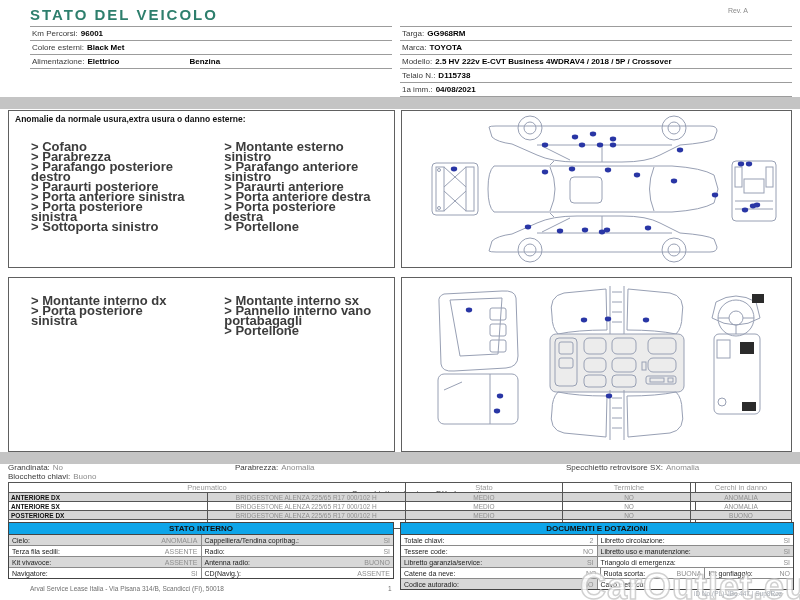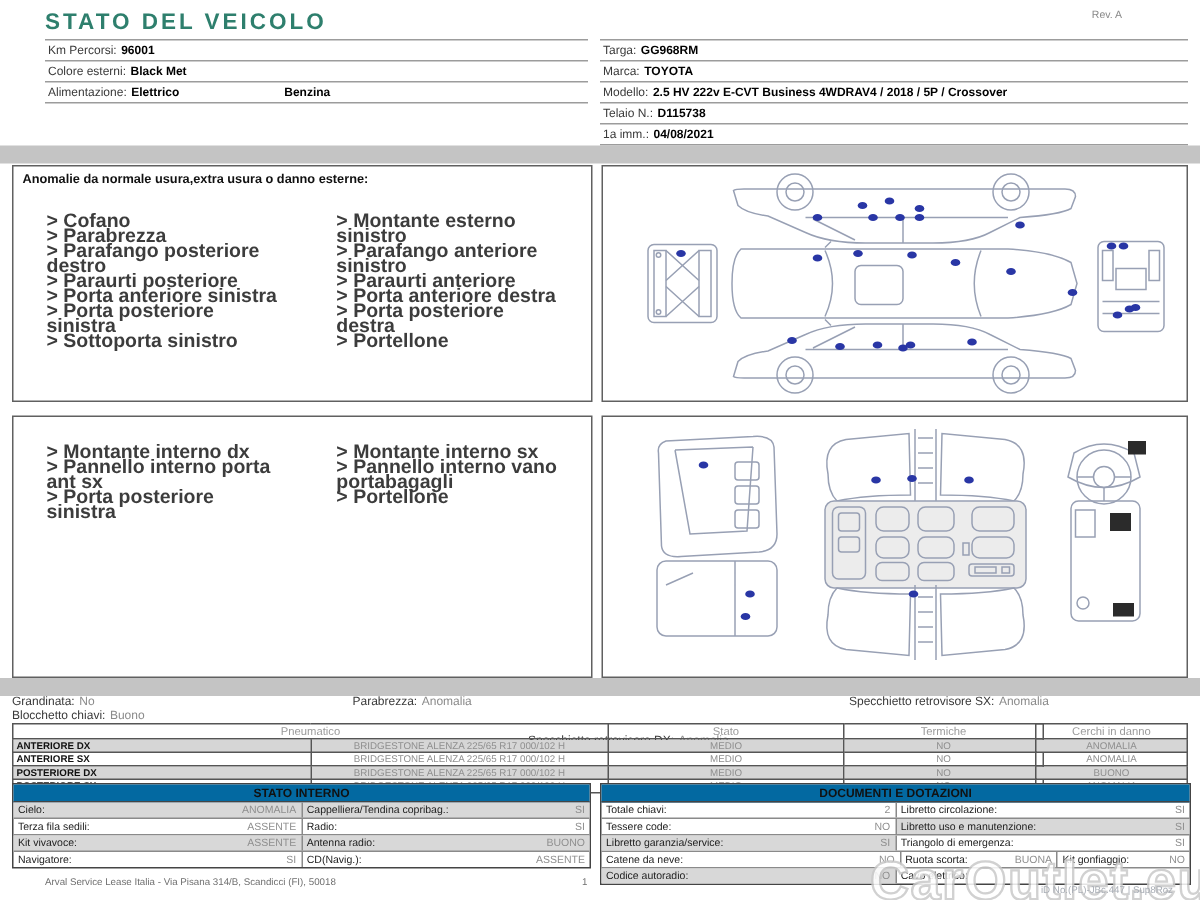--- a/index.html
+++ b/index.html
@@ -38,21 +38,21 @@
   table.tt{border-collapse:collapse;font-size:6.5px;table-layout:fixed;}
   table.tt th,table.tt td{border:1px solid #555;padding:0 2px;height:8px;overflow:hidden;white-space:nowrap;}
   table.tt th{color:#9a9a9a;font-weight:normal;font-size:7.5px;text-align:center;}
   table.tt td{color:#8f8f8f;text-align:center;}
   table.tt td.pos{font-weight:bold;color:#111;text-align:left;}
   table.tt tr:nth-child(even) td{background:#d6d6d6;}
   #tyres{left:8px;top:482px;width:674px;}
   #cerchi{left:690px;top:482px;width:102px;}
   
   .btable{top:522px;border:1px solid #444;font-size:7px;background:#fff;}
-  .btable .hd{background:#0369a1;text-align:center;font-weight:bold;font-size:8px;border-bottom:1px solid #444;padding:1px 0;color:#111;}
+  .btable .hd{background:#0ea5e9;text-align:center;font-weight:bold;font-size:8px;border-bottom:1px solid #444;padding:1px 0;color:#111;}
   .btable .row{display:flex;border-bottom:1px solid #8a8a8a;height:10px;align-items:center;}
   .btable .row:last-child{border-bottom:none;}
   .btable .cell{flex:1;display:flex;justify-content:space-between;padding:0 3px;border-right:1px solid #8a8a8a;height:100%;align-items:center;overflow:hidden;white-space:nowrap;}
   .btable .cell:last-child{border-right:none;}
   .btable .lb{color:#222;}
   .btable .vl{color:#8f8f8f;}
   .btable .row.g{background:#d8d8d8;}
   .btable .sub{display:flex;flex:1;height:100%;}
   .btable .sub .cell{padding:0 3px;}
   #stato-interno{left:8px;width:384px;}
@@ -184,21 +184,20 @@
       <ellipse cx="200" cy="121" rx="3.2" ry="2.4" fill="#2936a5"></ellipse>
       <ellipse cx="205" cy="119" rx="3.2" ry="2.4" fill="#2936a5"></ellipse>
       <ellipse cx="246" cy="117" rx="3.2" ry="2.4" fill="#2936a5"></ellipse>
     </svg>
 </div>
 
 <div class="abs panel" style="left:8px;top:277px;width:385px;height:173px;">
   <div class="cols">
     <ul class="c1">
       <li>Montante interno dx</li>
-      <li>Pannello interno porta ant sx</li>
       <li>Porta posteriore sinistra</li>
     </ul>
     <ul class="c2">
       <li>Montante interno sx</li>
       <li>Pannello interno vano portabagagli</li>
       <li>Portellone</li>
     </ul>
   </div>
 </div>
 

